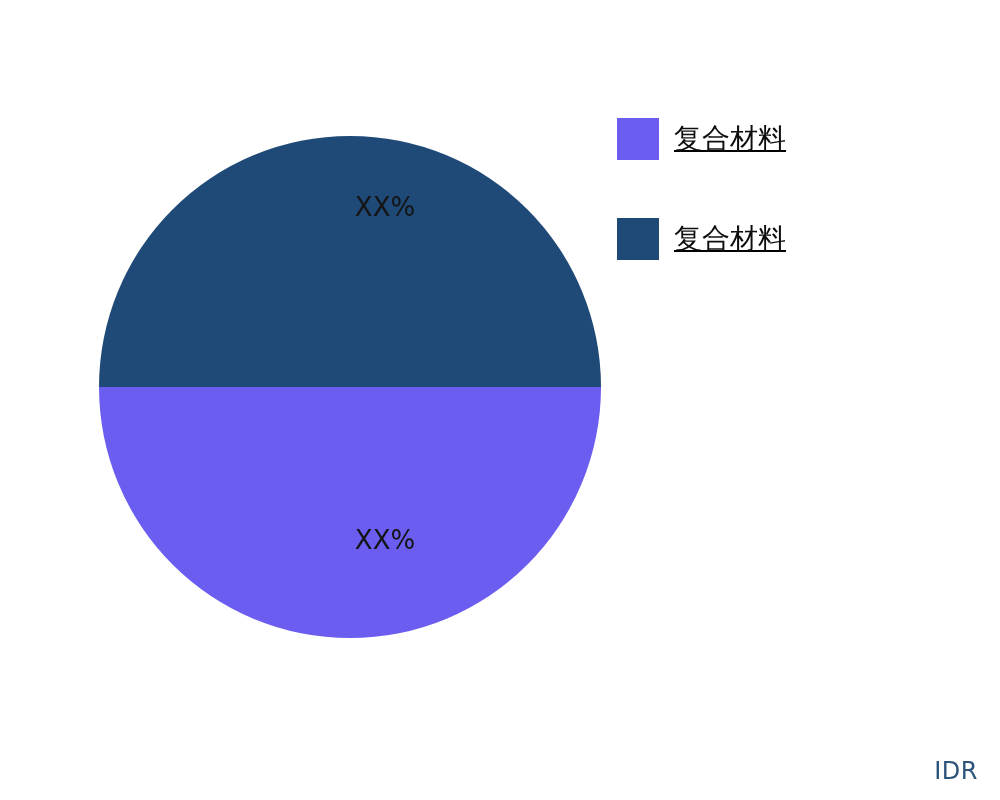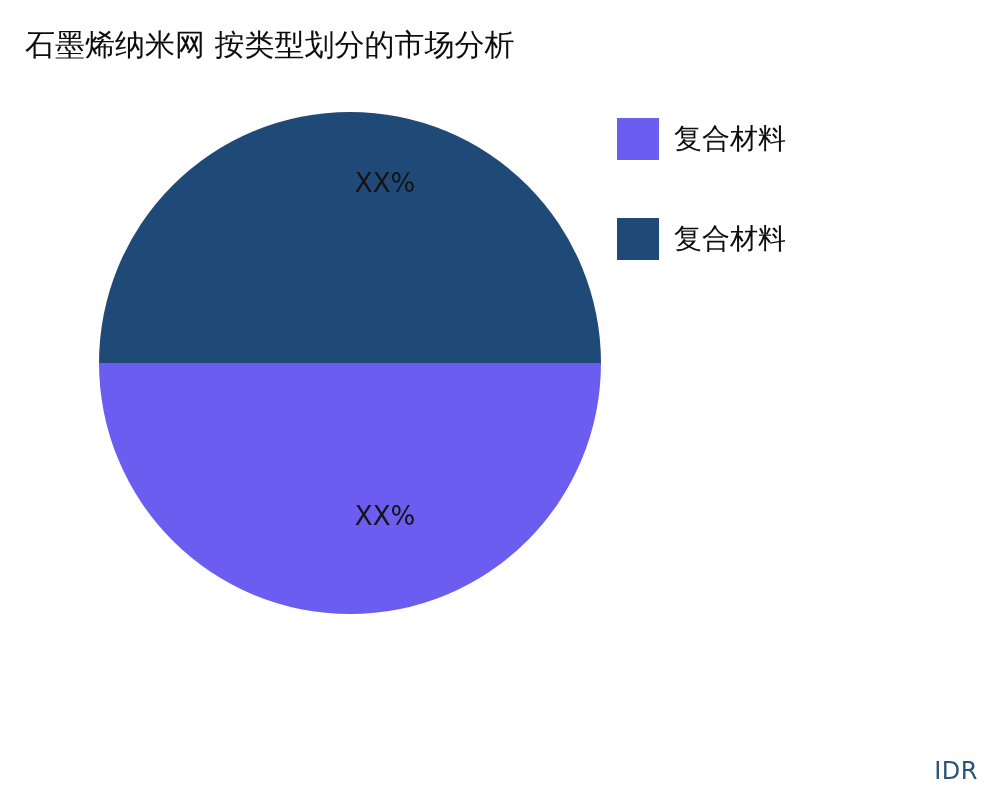--- a/index.html
+++ b/index.html
@@ -26,21 +26,21 @@
     font-size: 30px;
     line-height: 40px;
     color: #0d0d0d;
     font-family: "DejaVu Sans", "Liberation Sans", sans-serif;
     white-space: nowrap;
     letter-spacing: 0px;
   }
   .pie-wrap {
     position: absolute;
     left: 99px;
-    top: 112px;
+    top: 136px;
     width: 502px;
     height: 502px;
   }
   .pie-svg {
     display: block;
     width: 502px;
     height: 502px;
   }
   .slice-label {
     font-family: "DejaVu Sans", "Liberation Sans", sans-serif;
@@ -52,20 +52,21 @@
   .legend {
     position: absolute;
     left: 617px;
     top: 118px;
     width: 330px;
   }
   .legend-item {
     display: flex;
     height: 42px;
     margin-bottom: 58px;
+    text-decoration: underline;
   }
   .legend-swatch {
     width: 42px;
     height: 42px;
     flex: 0 0 42px;
   }
   .legend-label {
     margin-left: 15px;
     font-size: 28px;
     line-height: 42px;
@@ -82,21 +83,20 @@
     color: #2c5379;
     font-family: "DejaVu Sans", "Liberation Sans", sans-serif;
     letter-spacing: 0.5px;
   }
 </style>
 </head>
 <body>
 
 <div class="slide">
 
-  <div class="chart-title">石墨烯纳米网 按类型划分的市场分析</div>
 
   <div class="pie-wrap">
     <svg class="pie-svg" viewBox="0 0 502 502" xmlns="http://www.w3.org/2000/svg">
       <path id="slice-top" d="M 251 251 L 502 251 A 251 251 0 0 0 0 251 Z" fill="#1F4A78"></path>
       <path id="slice-bottom" d="M 251 251 L 0 251 A 251 251 0 0 0 502 251 Z" fill="#6A5DF0"></path>
       <text class="slice-label" id="label-top" x="286" y="72">XX%</text>
       <text class="slice-label" id="label-bottom" x="286" y="405">XX%</text>
     </svg>
   </div>
 

